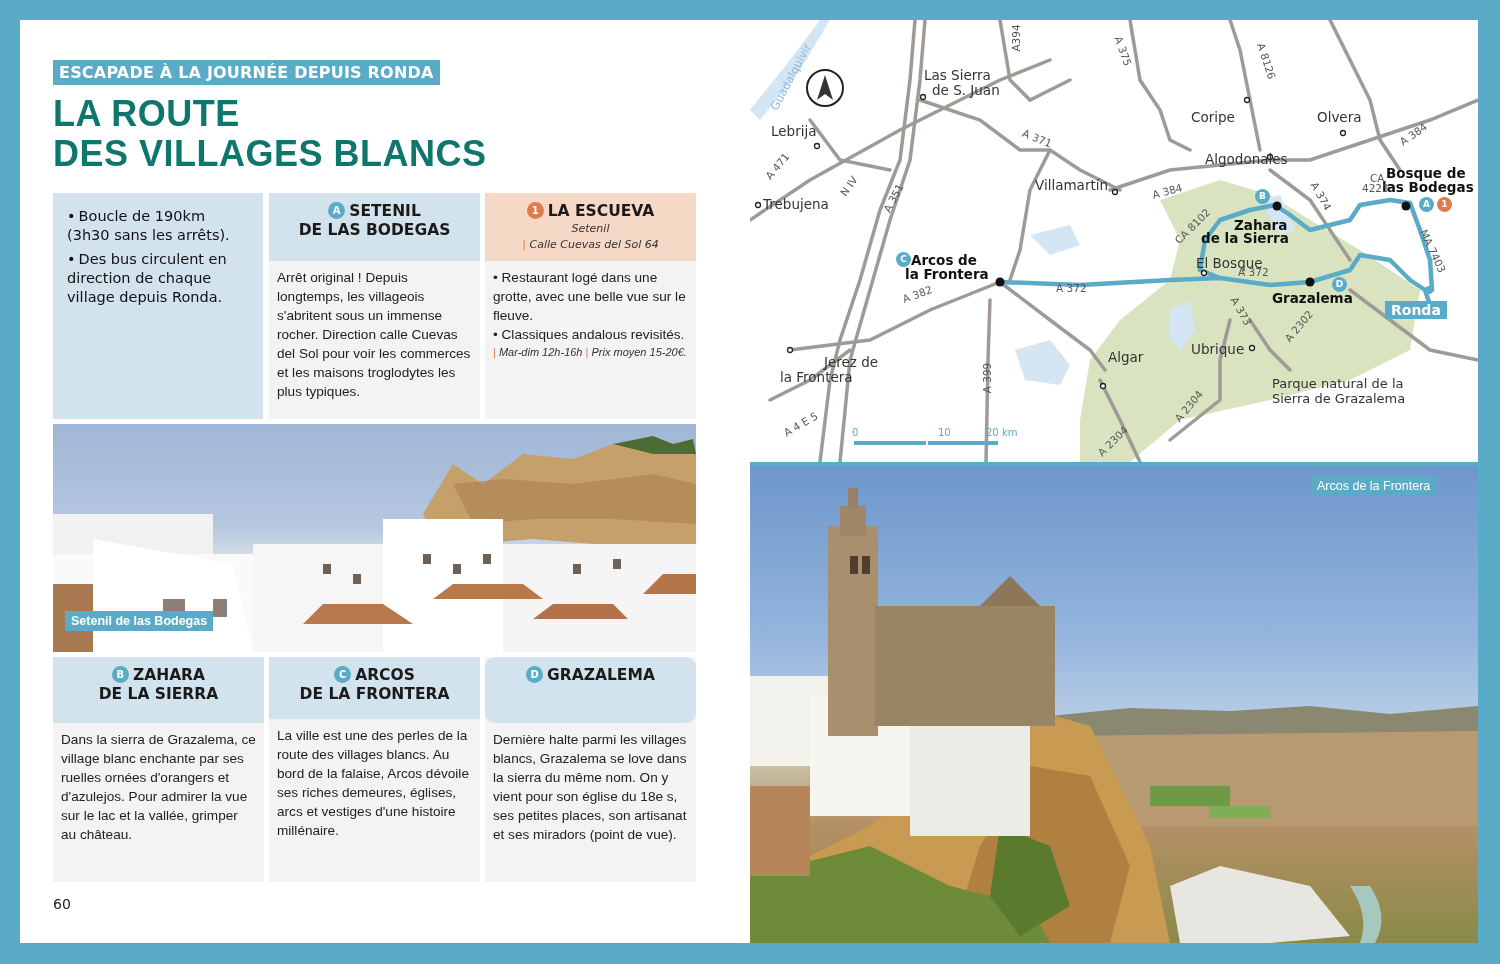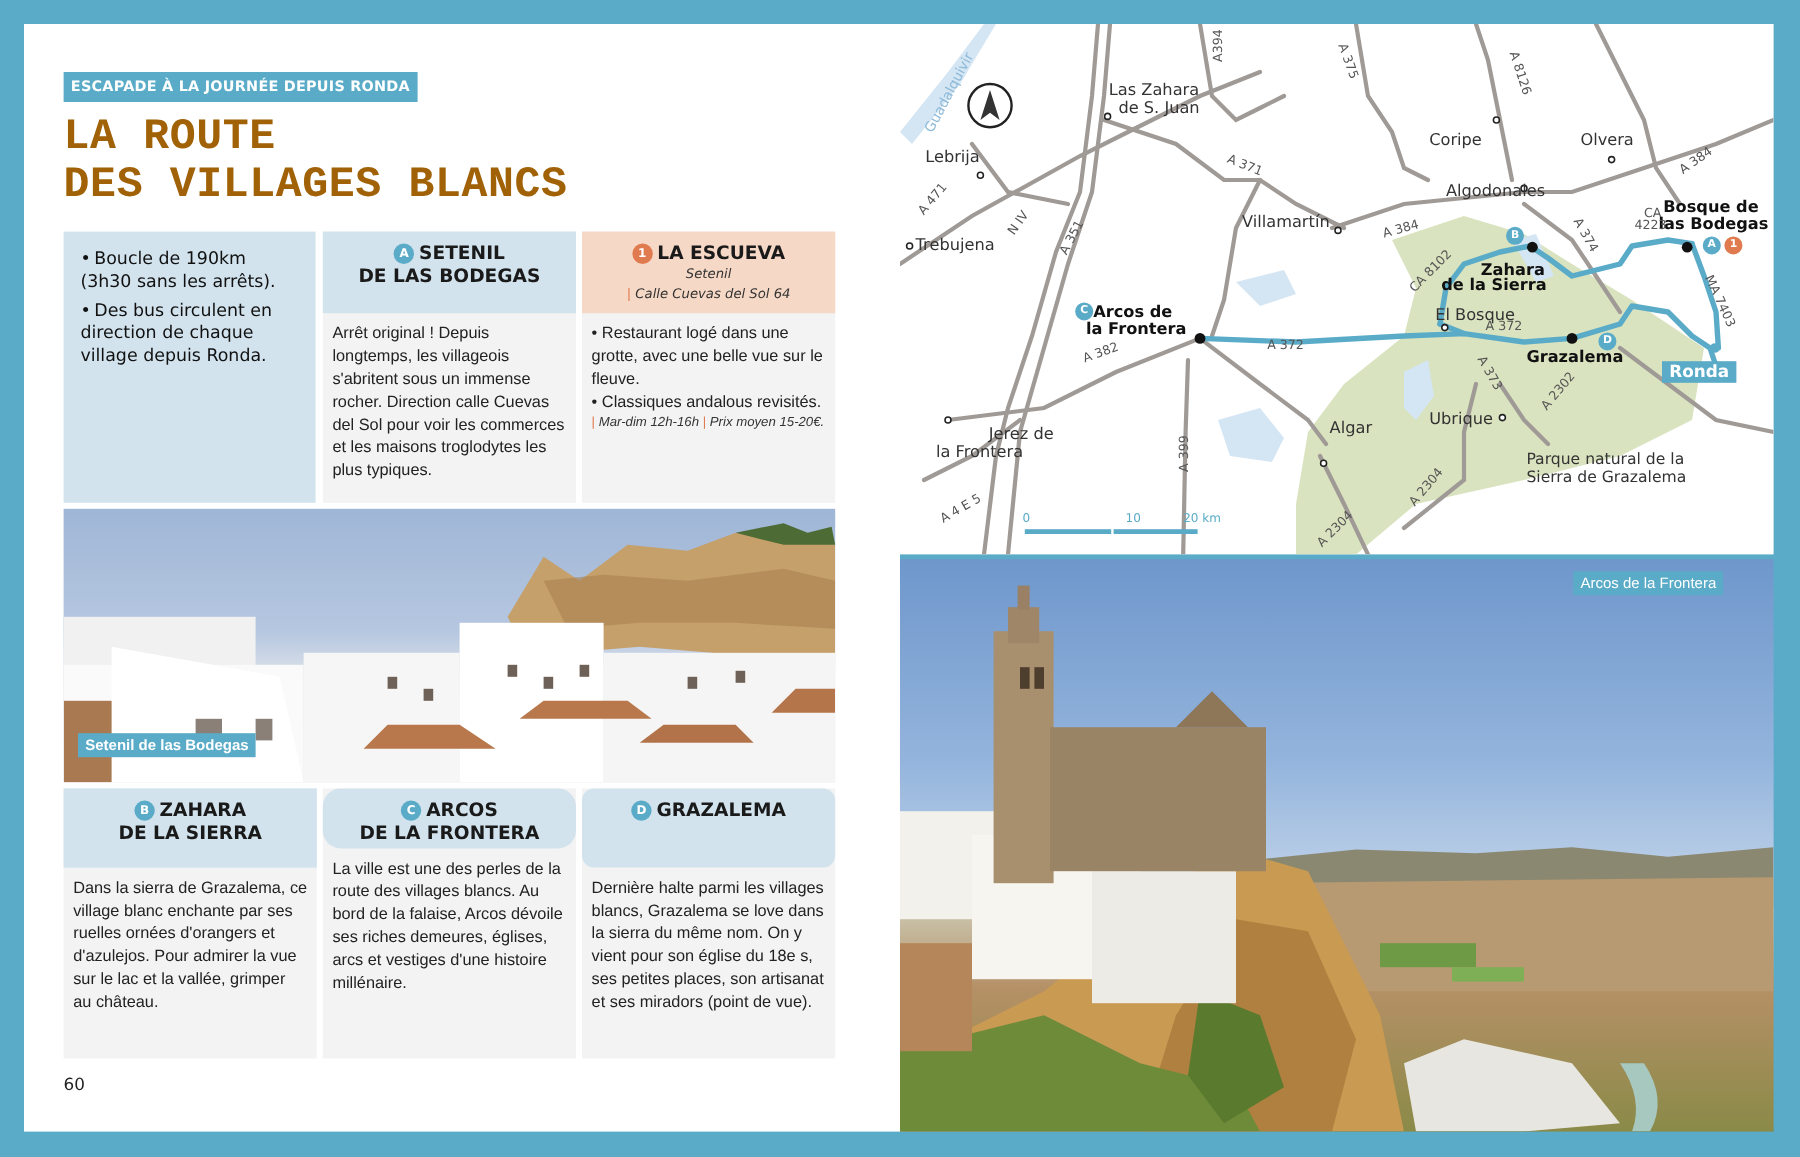--- a/index.html
+++ b/index.html
@@ -2,22 +2,22 @@
 <html><head>
 <meta charset="utf-8">
 <style>
   * { box-sizing: border-box; margin: 0; padding: 0; }
   html, body { width: 1500px; height: 964px; overflow: hidden; }
   body { background: #5aabc8; position: relative; font-family: "DejaVu Sans", sans-serif; }
 
   
   .page-left { position: absolute; left: 20px; top: 20px; width: 730px; height: 923px; background: #ffffff; }
   .kicker { position: absolute; left: 33px; top: 40px; height: 25px; padding: 0 6px; background: #5aabc8; color: #fff;
-            font-family: "DejaVu Sans", sans-serif; font-weight: bold; font-size: 12px; line-height: 25px; letter-spacing: 0.2px; }
-  .title { position: absolute; left: 33px; top: 74px; color: #a16207; font-family: Liberation Mono, monospace; font-weight: bold;
+            font-family: "DejaVu Sans", sans-serif; font-weight: bold; font-size: 16px; line-height: 25px; letter-spacing: 0.2px; }
+  .title { position: absolute; left: 33px; top: 74px; color: #0f766e; font-family: Liberation Sans, sans-serif; font-weight: bold;
            font-size: 36px; line-height: 40px; letter-spacing: 0.5px; }
   .title span { display: block; }
 
   .card { position: absolute; background: #f3f3f3; }
   .card-head { background: #d2e3ee; text-align: center; color: #1a1a1a; font-weight: bold; font-size: 15.5px; line-height: 19px; padding-top: 9px; }
   .card-head.resto { background: #f6d8c6; }
   .card-head .line { display: block; }
   .badge { display: inline-block; width: 17px; height: 17px; border-radius: 50%; background: #5aabc8; color: #fff; font-size: 10px;
            line-height: 17px; text-align: center; vertical-align: 2px; margin-right: 4px; font-weight: bold; }
   .badge.orange { background: #e07b4f; }
@@ -123,21 +123,21 @@
     <div class="card-head" style="height:66px;">
       <span class="line"><span class="badge">B</span><span>ZAHARA</span></span>
       <span class="line">DE LA SIERRA</span>
     </div>
     <div class="card-body">
         <p>Dans la sierra de Grazalema, ce village blanc enchante par ses ruelles ornées d'orangers et d'azulejos. Pour admirer la vue sur le lac et la vallée, grimper au château.</p>
       </div>
   </div>
 
   <div class="card" style="left:249px; top:637px; width:211px; height:225px;">
-    <div class="card-head" style="height:50px;border-radius:15px;">
+    <div class="card-head" style="height:62px;">
       <span class="line"><span class="badge">C</span><span>ARCOS</span></span>
       <span class="line">DE LA FRONTERA</span>
     </div>
     <div class="card-body">
         <p>La ville est une des perles de la route des villages blancs. Au bord de la falaise, Arcos dévoile ses riches demeures, églises, arcs et vestiges d'une histoire millénaire.</p>
       </div>
   </div>
 
   <div class="card" style="left:465px; top:637px; width:211px; height:225px;">
     <div class="card-head" style="height:66px;border-radius:10px;">
@@ -214,21 +214,21 @@
         <circle cx="593" cy="113" r="2.5"></circle>
       <circle cx="520" cy="137" r="2.5"></circle>
         <circle cx="454" cy="253" r="2.5"></circle>
         <circle cx="40" cy="330" r="2.5"></circle>
       <circle cx="353" cy="366" r="2.5"></circle>
         <circle cx="502" cy="328" r="2.5"></circle>
     </g>
   </svg>
 
   <span class="road-label" style="left:4px;top:50px;transform:rotate(-62deg);color:#8dbad8;font-size:11.5px;">Guadalquivir</span>
-  <span class="map-label" style="left:174px;top:48px;">Las Zahara</span>
+  <span class="map-label" style="left:174px;top:48px;">Las Sierra</span>
   <span class="map-label" style="left:182px;top:63px;">de S. Juan</span>
   <span class="map-label" style="left:21px;top:104px;">Lebrija</span>
   <span class="map-label" style="left:13px;top:177px;">Trebujena</span>
   <span class="map-label" style="left:441px;top:90px;">Coripe</span>
   <span class="map-label" style="left:567px;top:90px;">Olvera</span>
   <span class="map-label" style="left:455px;top:132px;">Algodonales</span>
   <span class="map-label" style="left:285px;top:158px;">Villamartín</span>
   <span class="map-label" style="left:446px;top:236px;">El Bosque</span>
   <span class="map-label" style="left:30px;top:335px;margin-left:44px;">Jerez de</span>
   <span class="map-label" style="left:30px;top:350px;">la Frontera</span>

